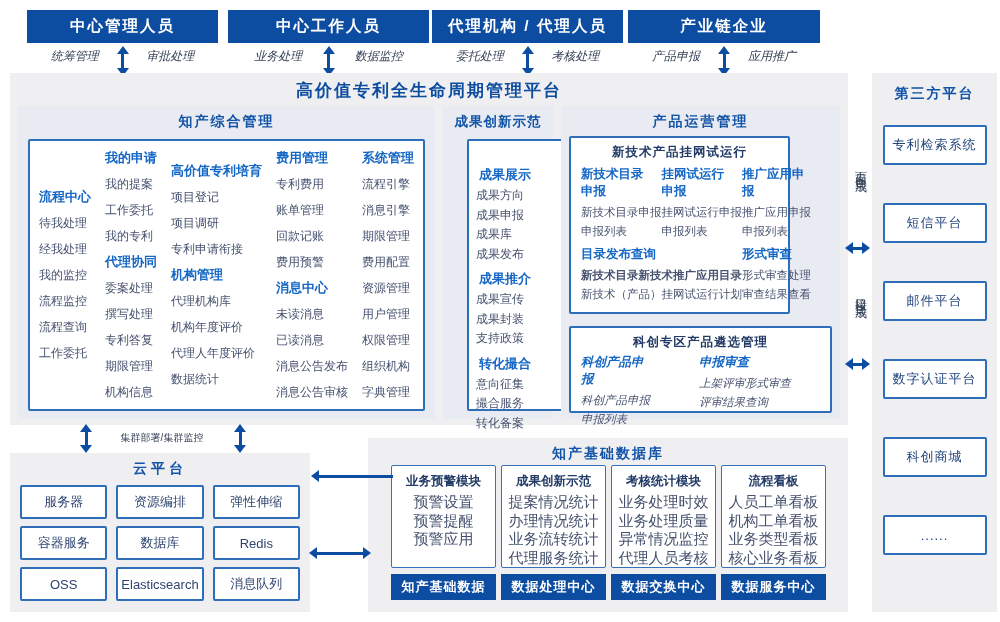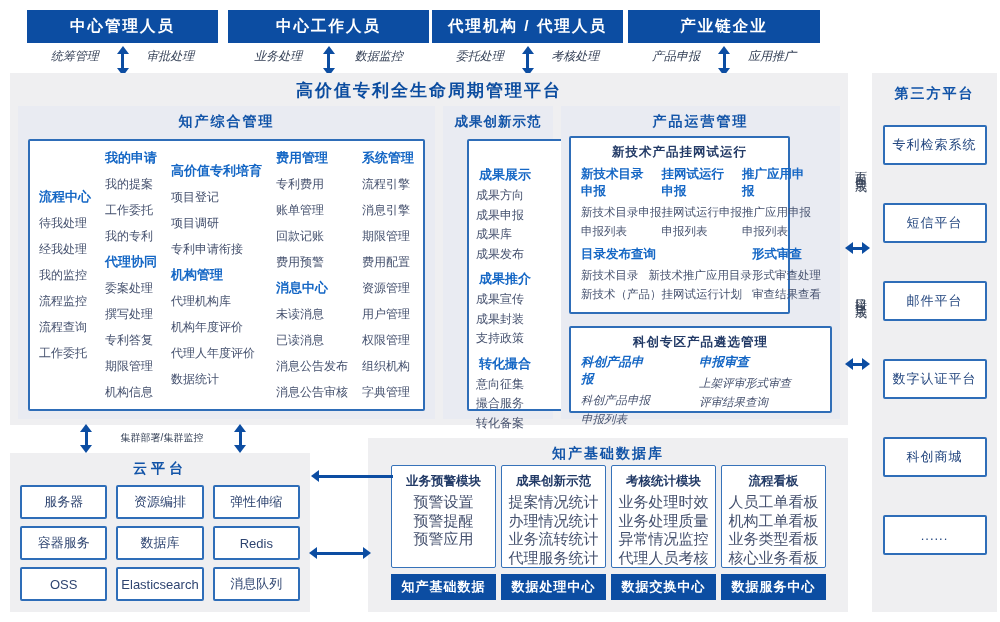--- a/index.html
+++ b/index.html
@@ -71,21 +71,21 @@
   .pc-col{flex:1;}
   .pc-col:nth-child(2){flex:1.08;}
   .pc-col:nth-child(3){flex:0.95;}
   .c-hdr{font-weight:bold;font-size:12.5px;color:var(--hdr);line-height:17px;}
   #c1cols .c-hdr{height:37px;}
   .pc-col:nth-child(1) .c-hdr,.pc-col:nth-child(2) .c-hdr{width:5.6em;}
   .pc-item{font-size:11.5px;color:var(--item);line-height:19px;white-space:nowrap;}
   #c1bottom{display:flex;padding:5px 8px 0 10px;}
   #catalog{flex:1;}
   #catalog .c-hdr{margin-bottom:3px;}
-  .cat-row{display:flex;gap:10px;}
+  .cat-row{display:flex;font-weight:bold;}
   #formal{width:82px;}
   #formal .c-hdr{margin-bottom:3px;}
   #boxC2{left:8px;top:220px;width:263px;height:87px;}
   #c2cols{display:flex;padding:3px 10px 0;font-style:italic;}
   #c2cols .pc-col:nth-child(1){flex:0 0 118px;}
   #c2cols .c-hdr{margin-bottom:3px;}
 
   
   .vtext{position:absolute;writing-mode:vertical-rl;font-size:12px;color:var(--label);letter-spacing:3px;left:852px;}
   #int-page{top:162px;}

